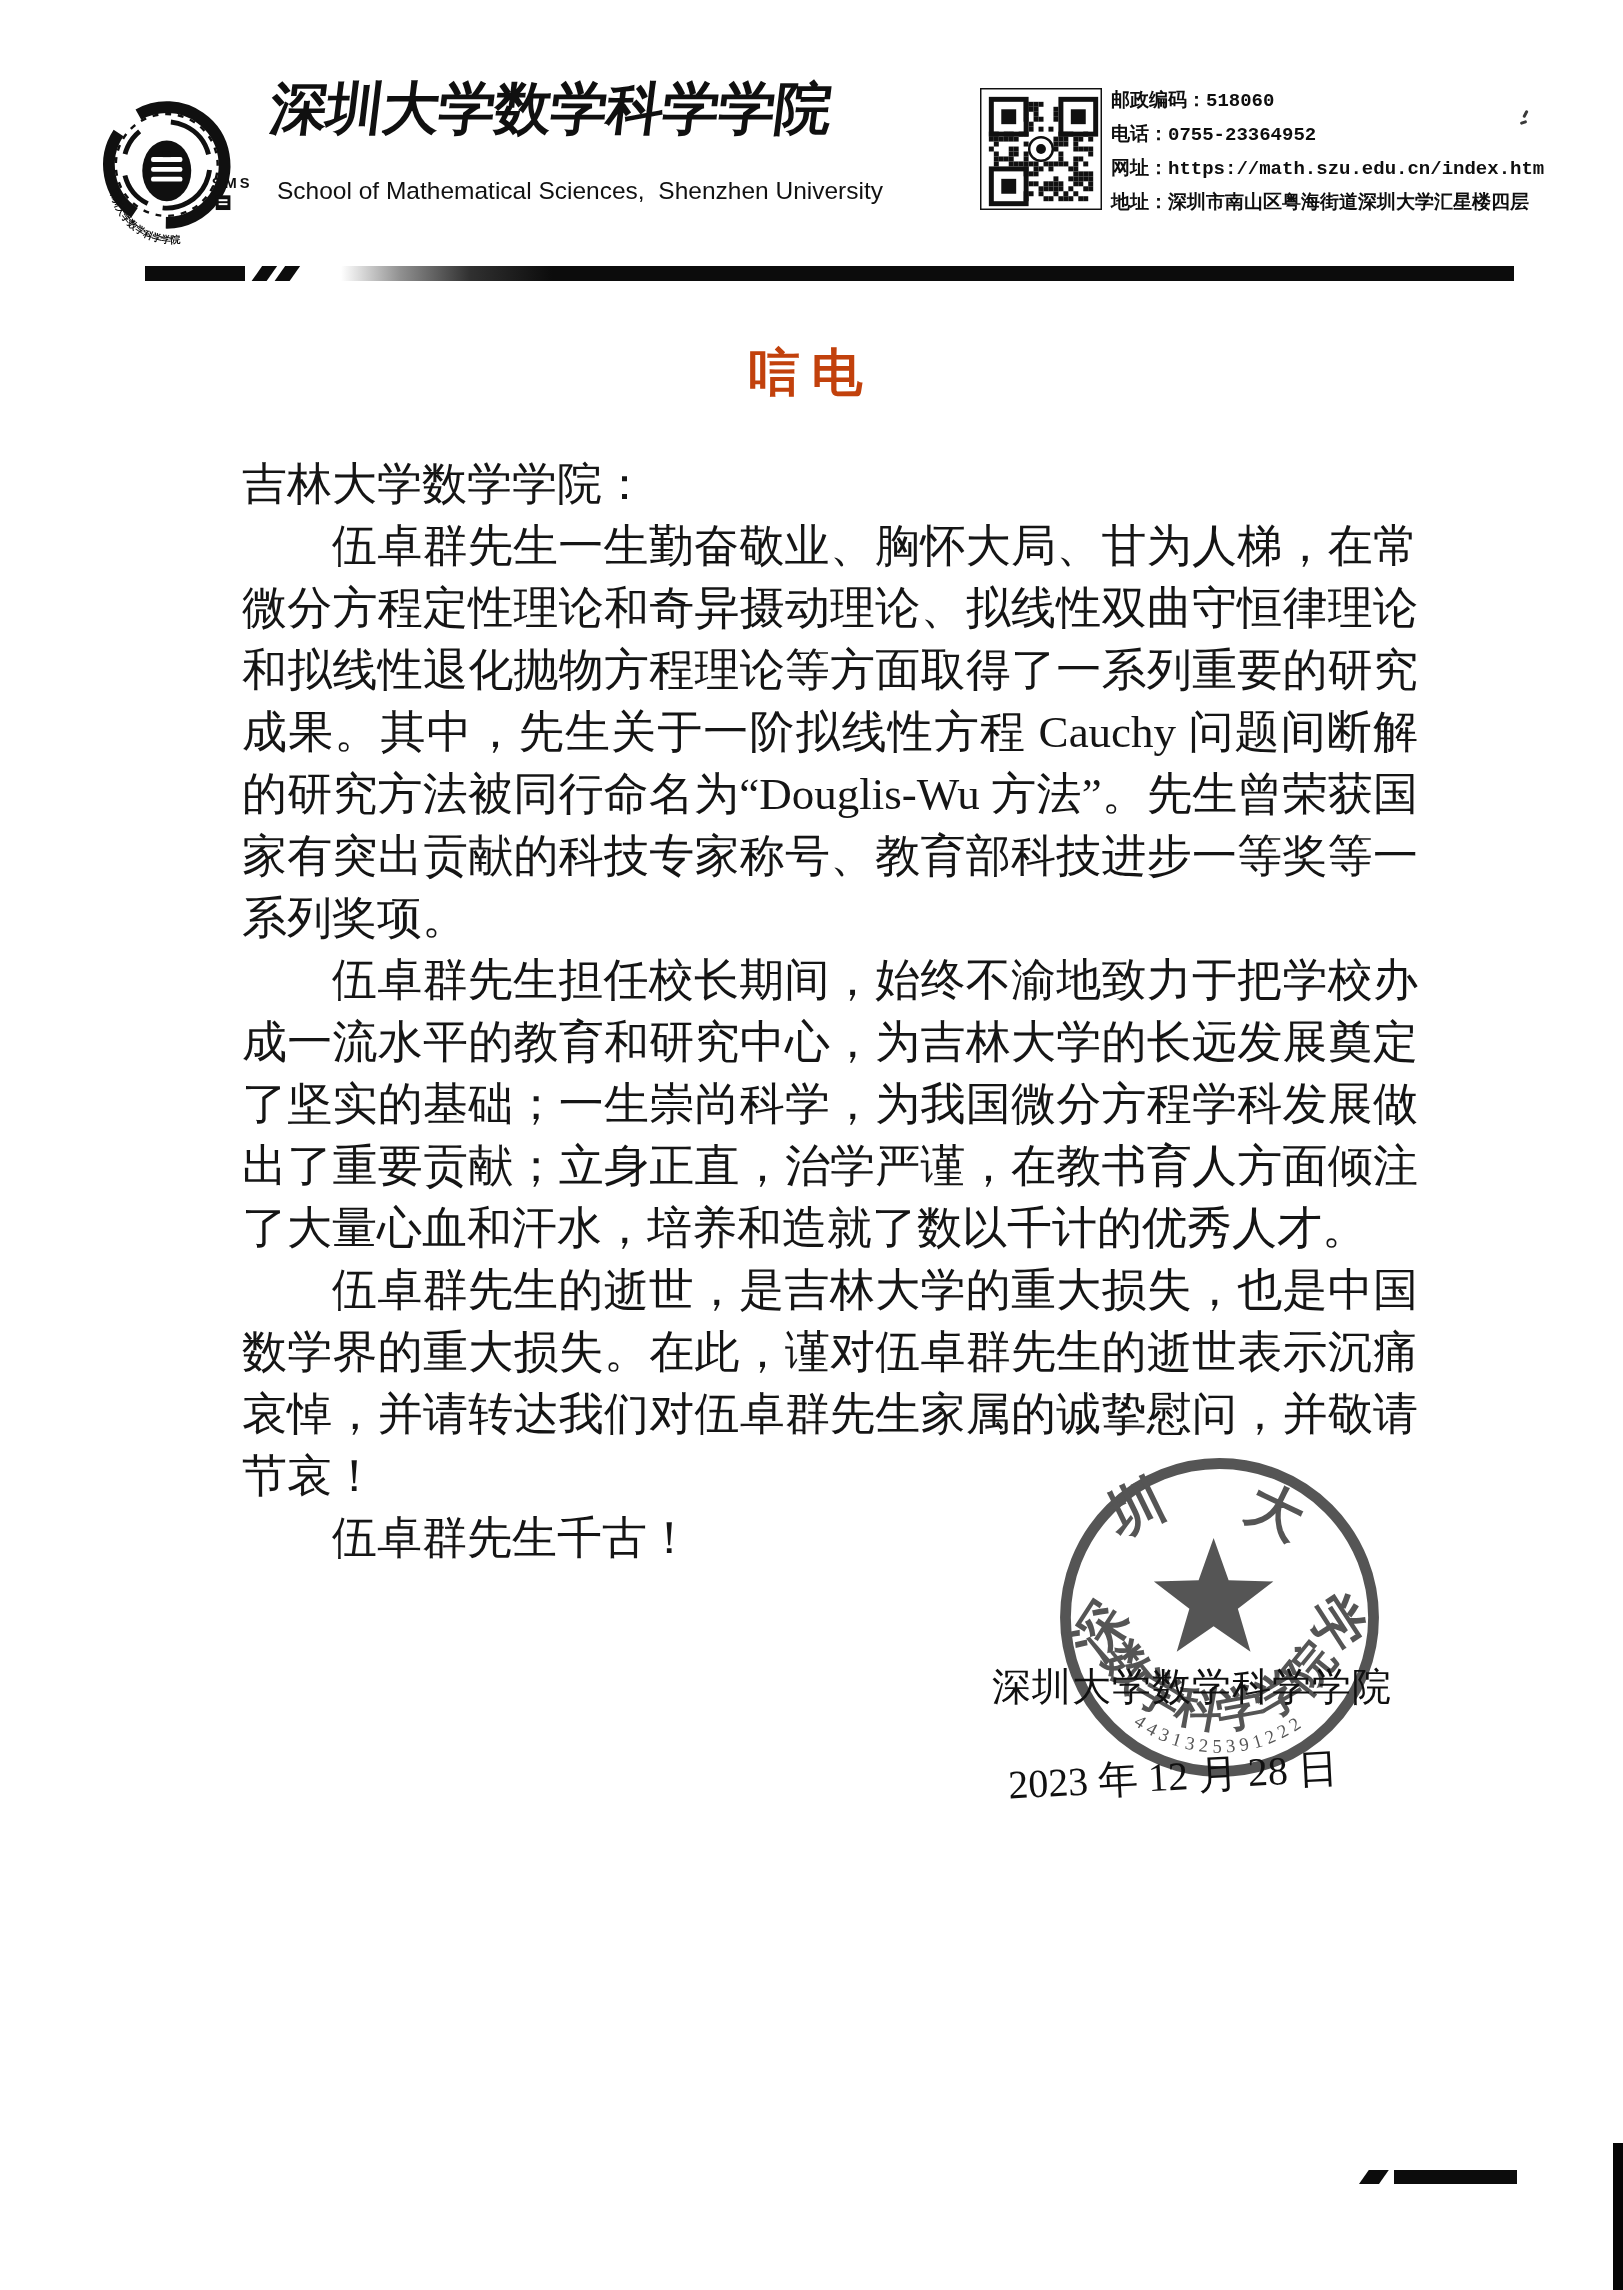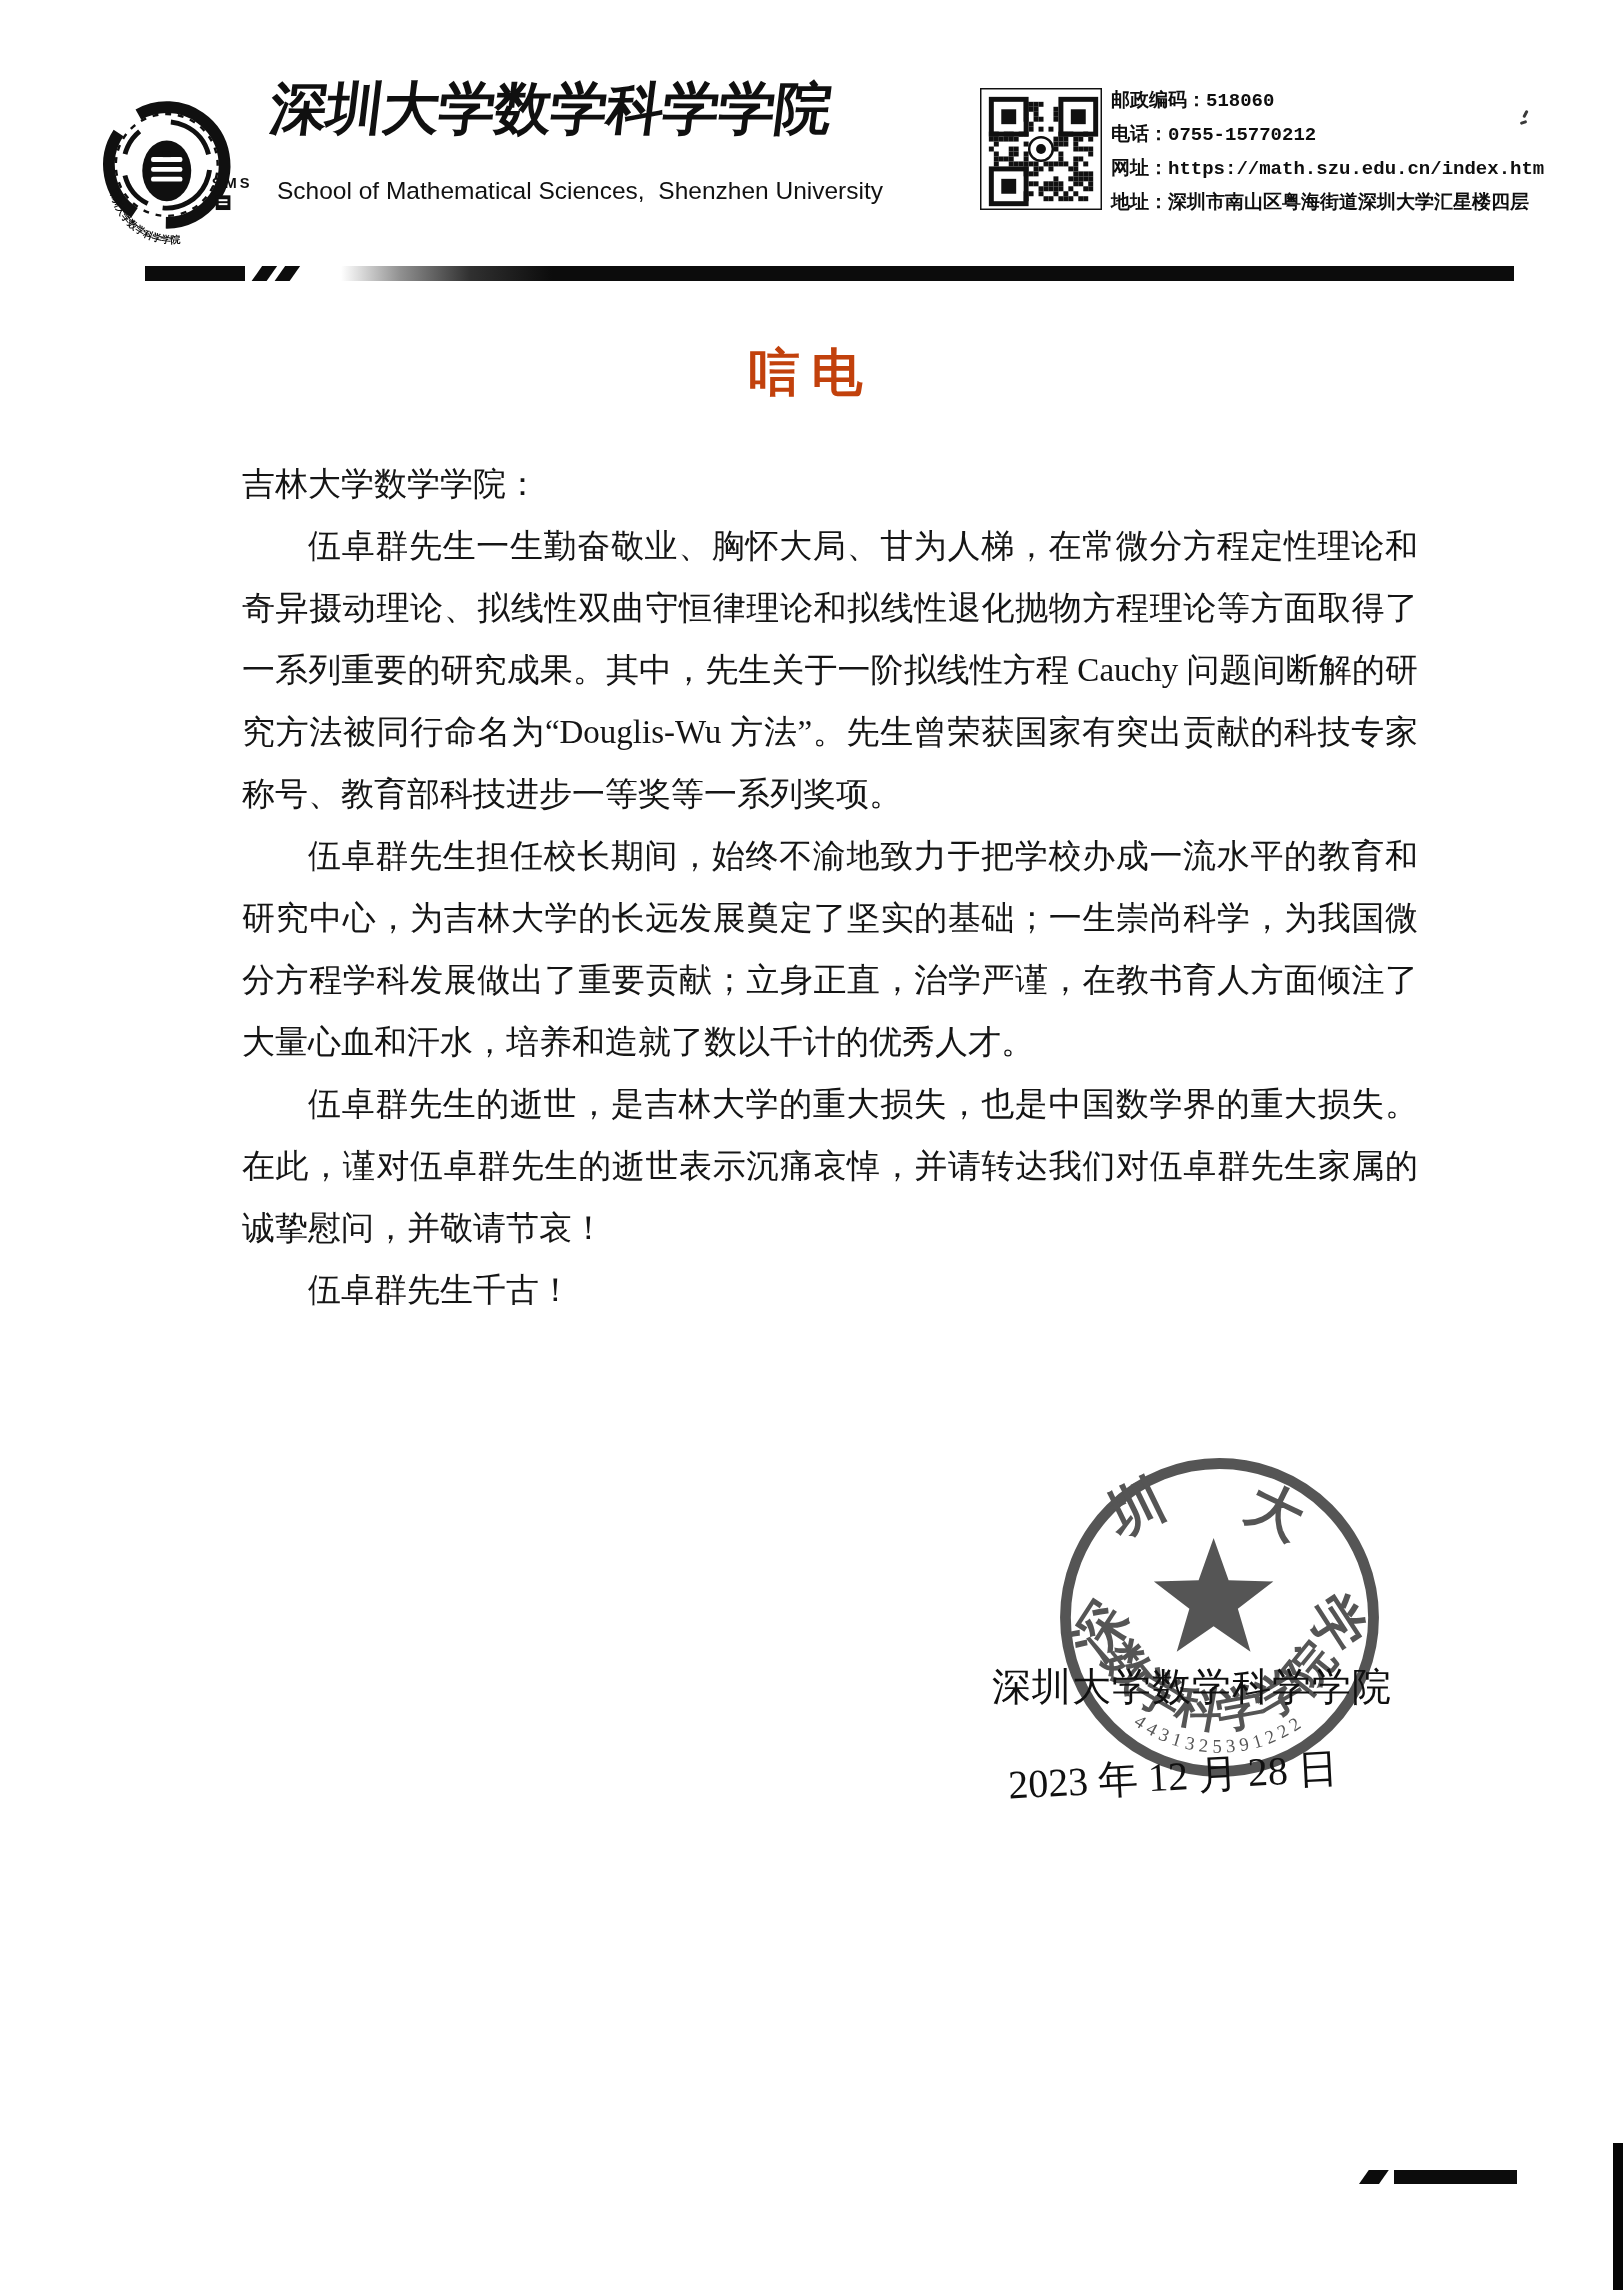--- a/index.html
+++ b/index.html
@@ -40,21 +40,21 @@
     position:absolute;left:341px;top:0;width:1173px;height:14.7px;
     background:linear-gradient(to right,rgba(12,12,12,0) 0%,rgba(12,12,12,.45) 5%,rgba(12,12,12,.85) 11%,#0c0c0c 18%);
   }
   
   .title{
     position:absolute;left:0;top:339px;width:1623px;text-align:center;
     font-size:51px;font-weight:900;letter-spacing:11.8px;color:#c2410c;
   }
   .body-text{
     position:absolute;left:242px;top:453px;width:1176px;
-    font-size:33px;line-height:62px;color:#151515;text-align:justify;
+    font-size:45px;line-height:62px;color:#151515;text-align:justify;
   }
   .body-text p{margin:0;text-indent:2em;}
   .body-text p.salutation{text-indent:0;}
   .sig{
     position:absolute;left:992px;top:1660px;z-index:3;
     font-size:39px;letter-spacing:1px;color:#101010;white-space:nowrap;
   }
   .date{
     position:absolute;left:1008px;top:1749px;z-index:3;
     font-size:40px;color:#101010;white-space:nowrap;transform:rotate(-3deg);
@@ -234,21 +234,21 @@
         <rect x="82.225" y="11.525" width="35.35" height="35.35" fill="none" stroke="#101010" stroke-width="5.05"></rect>
         <rect x="92.32499999999999" y="21.625" width="15.149999999999999" height="15.149999999999999" fill="#101010"></rect>
         <rect x="11.525" y="82.22500000000001" width="35.35" height="35.35" fill="none" stroke="#101010" stroke-width="5.05"></rect>
         <rect x="21.625" y="92.325" width="15.149999999999999" height="15.149999999999999" fill="#101010"></rect>
         <circle cx="62" cy="62" r="12" fill="#fff" stroke="#101010" stroke-width="2.5"></circle>
         <circle cx="62" cy="62" r="5" fill="#101010"></circle>
       </svg>
 
     <div class="contact">
       <div>邮政编码：518060</div>
-      <div>电话：0755-15770212</div>
+      <div>电话：0755-23364952</div>
       <div>网址：https://math.szu.edu.cn/index.htm</div>
       <div>地址：深圳市南山区粤海街道深圳大学汇星楼四层</div>
     </div>
 
     <div class="artifact-top">
         <i></i>
         <i></i>
       </div>
   </div>
 

